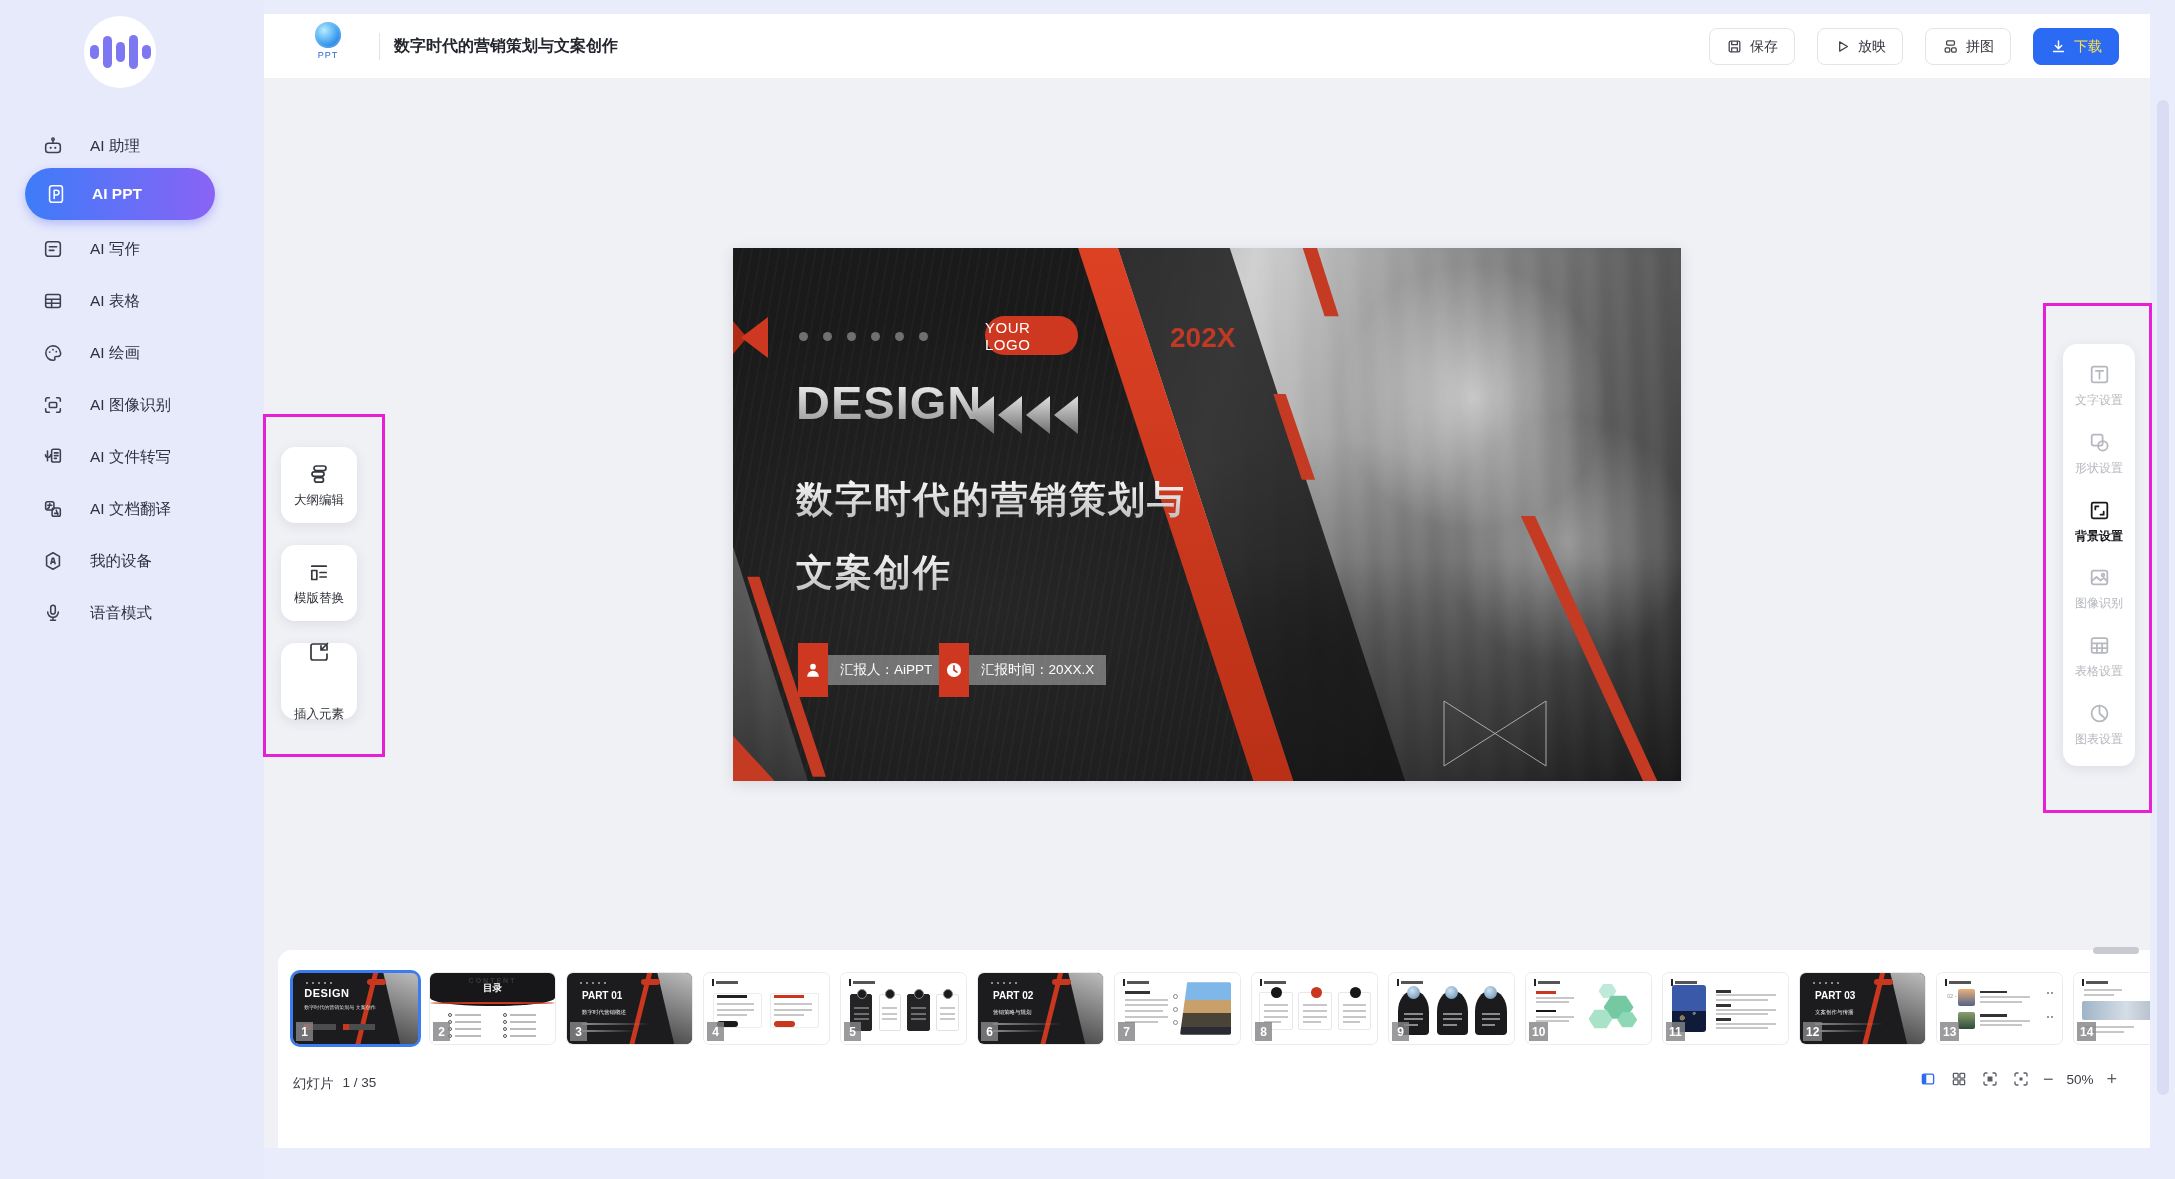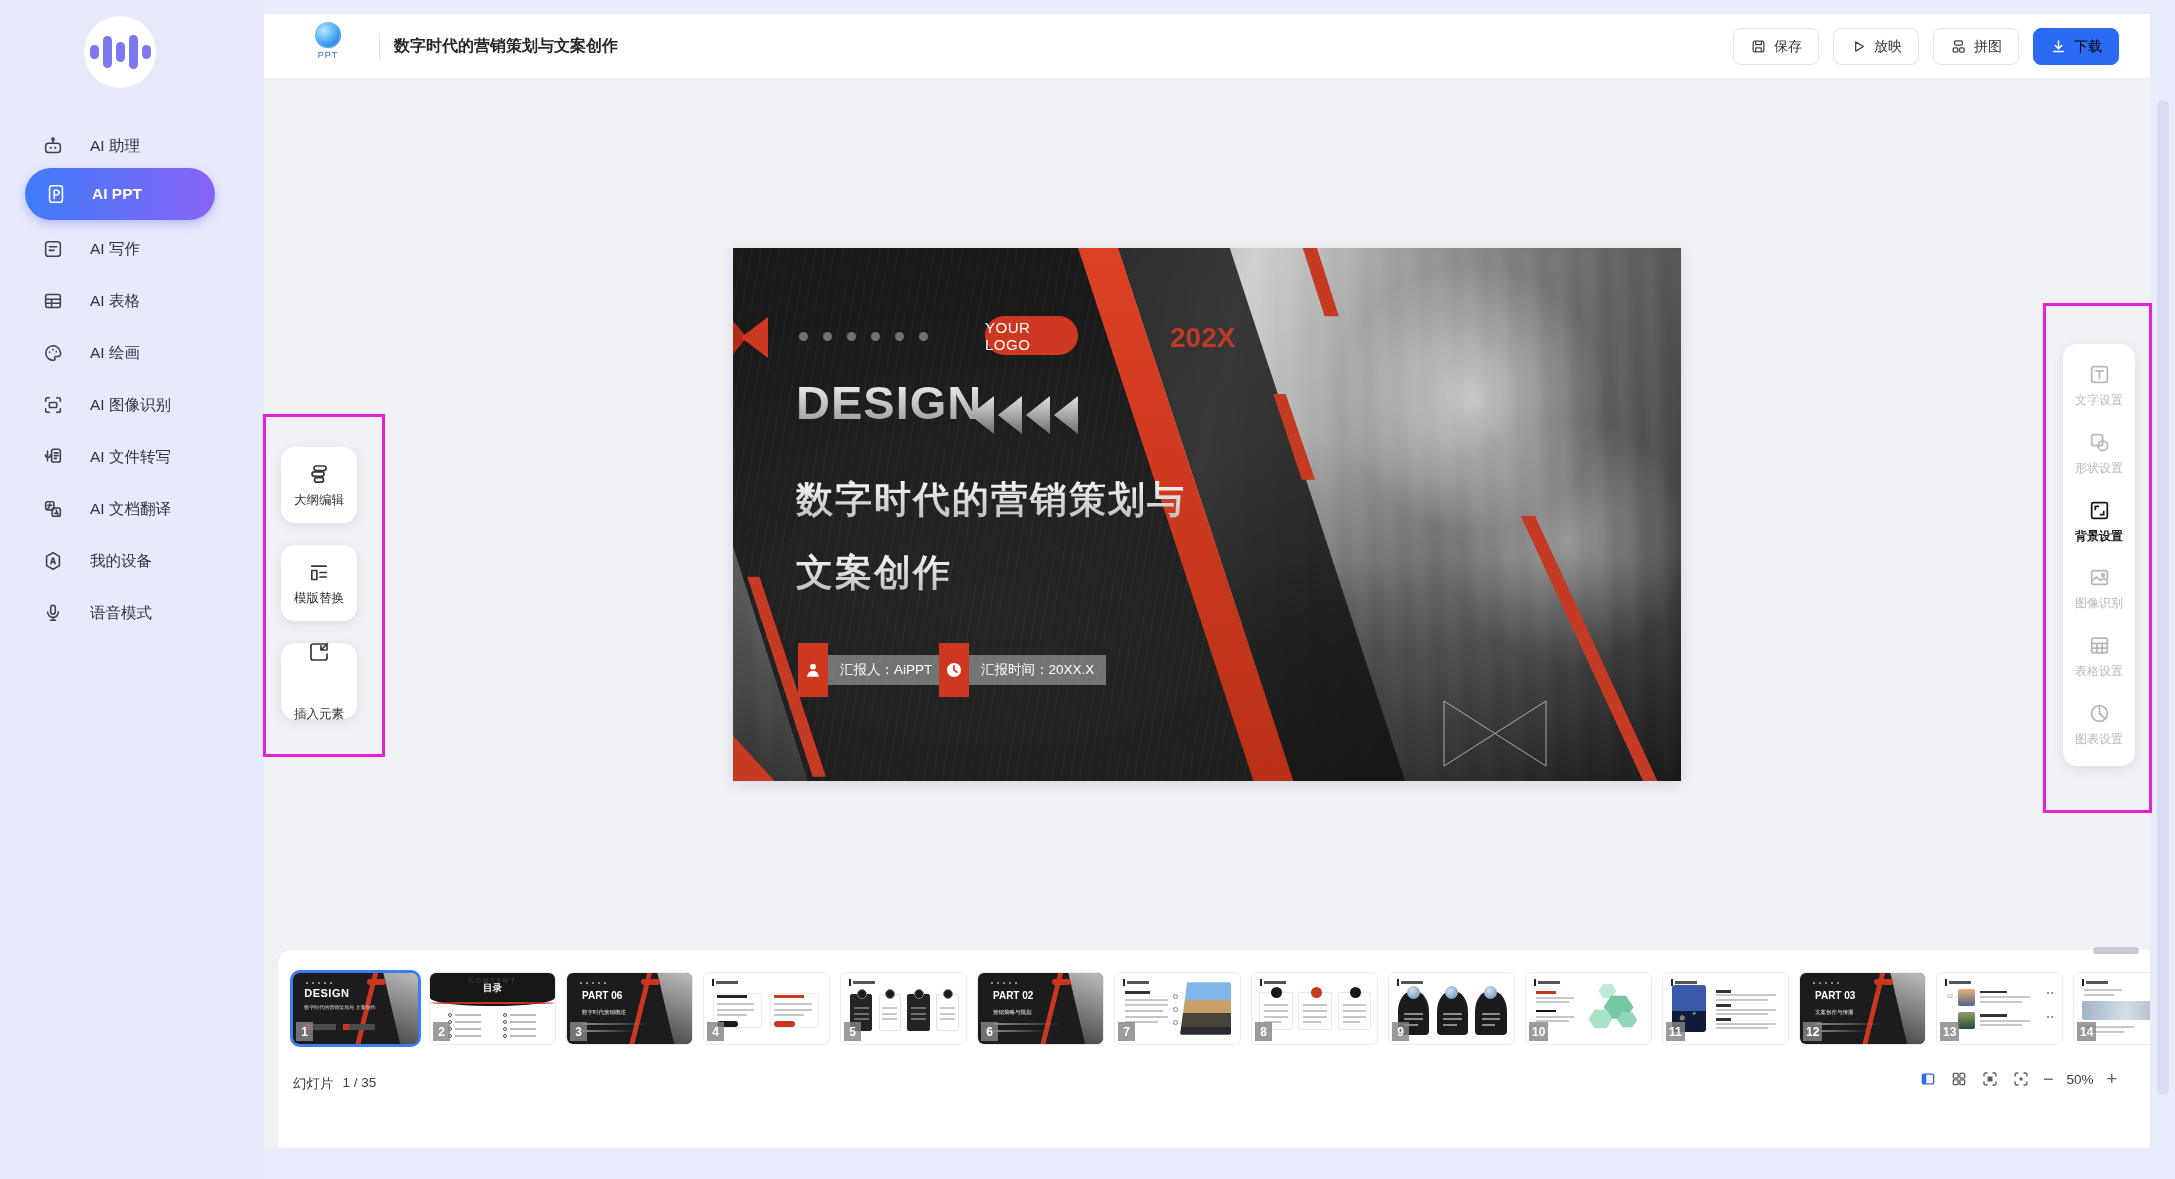--- a/index.html
+++ b/index.html
@@ -19,24 +19,24 @@
   .ic svg { width:100%; height:100%; }
 
   
   #content { position:absolute; left:264px; top:14px; width:1886px; height:1134px; background:#f0f1f5; overflow:hidden; }
   #topbar { position:absolute; left:0; top:0; width:1886px; height:65px; background:#fff; border-bottom:1px solid #eef0f3; }
   .tb-logo { position:absolute; left:47px; top:8px; width:34px; height:48px; text-align:center; }
   .tb-logo .orb { width:26px; height:26px; margin:0 auto; border-radius:50%; background:radial-gradient(circle at 35% 32%,#b8ecff,#41a0ef 55%,#1b5fd0 95%); box-shadow:0 0 0 2px rgba(120,200,255,.35) inset; }
   .tb-logo .ppt { font-size:9px; font-weight:400; color:#2a6acc; letter-spacing:1px; margin-top:2px; }
   .tb-divider { position:absolute; left:115px; top:19px; width:1px; height:27px; background:#e2e3e8; }
   .tb-title { position:absolute; left:130px; top:22px; font-size:16px; font-weight:700; color:#23252c; }
-  .tb-btns { position:absolute; right:31px; top:14px; display:flex; gap:14px; }
+  .tb-btns { position:absolute; right:31px; top:14px; display:flex; gap:22px; }
   .tb-btn { height:37px; padding:0 16px; border:1px solid #e3e4e8; background:#fff; border-radius:8px; display:flex; align-items:center; gap:7px; font-size:14px; color:#33353c; cursor:pointer; }
   .tb-btn .ic { width:17px; height:17px; color:#44464d; }
-  .tb-btn.primary { background:#2b6bf3; border-color:#2b6bf3; color:#000000; }
+  .tb-btn.primary { background:#2b6bf3; border-color:#2b6bf3; color:#fde047; }
   .tb-btn.primary .ic { color:#fff; }
 
   
   #slide { position:absolute; left:469px; top:234px; width:948px; height:533px; background:#181818; box-shadow:0 3px 14px rgba(40,44,80,.12); overflow:hidden; }
   #slide, #slide * { pointer-events:auto; }
   .ph-base { position:absolute; inset:0;
      background:
        radial-gradient(circle at 78% 28%, rgba(255,255,255,.55), transparent 16%),
        radial-gradient(circle at 88% 55%, rgba(255,255,255,.35), transparent 14%),
        radial-gradient(circle at 62% 75%, rgba(0,0,0,.35), transparent 30%),
@@ -371,21 +371,21 @@
           </div>
           <div class="badge">2</div>
         </div>
         <div class="thumb">
           <div class="mini">
             <div class="m-dark"></div>
             <div class="m-photo"></div>
             <div class="m-redline"></div>
             <div class="m-dots"></div>
             <div class="m-chip"></div>
-            <div style="position:absolute;left:12%;top:24%;font-size:10px;font-weight:800;color:#fff">PART 06</div>
+            <div style="position:absolute;left:12%;top:24%;font-size:10px;font-weight:800;color:#fff">PART 01</div>
             <div style="position:absolute;left:12%;top:50%;font-size:5.5px;color:#eee">数字时代营销概述</div>
             <div class="m-bar" style="left:12%;top:70%;width:55%"></div>
             <div class="m-bar" style="left:12%;top:80%;width:42%"></div>
           </div>
           <div class="badge">3</div>
         </div>
         <div class="thumb">
           <div class="mini">
             <div class="m-head">
               <i></i>

